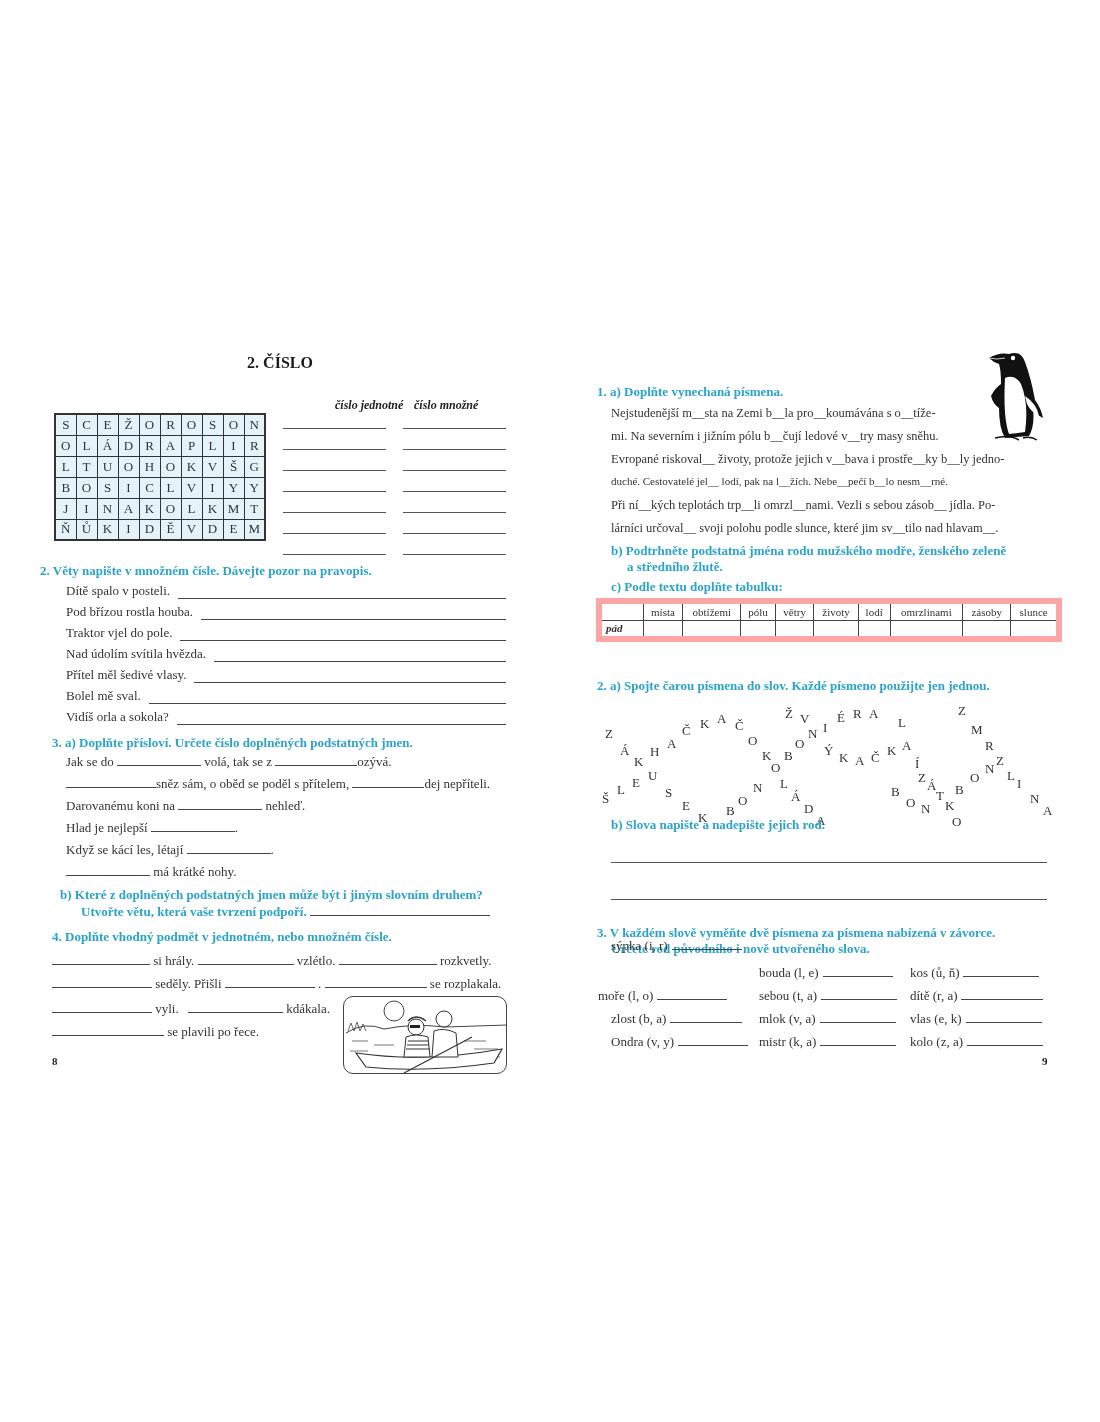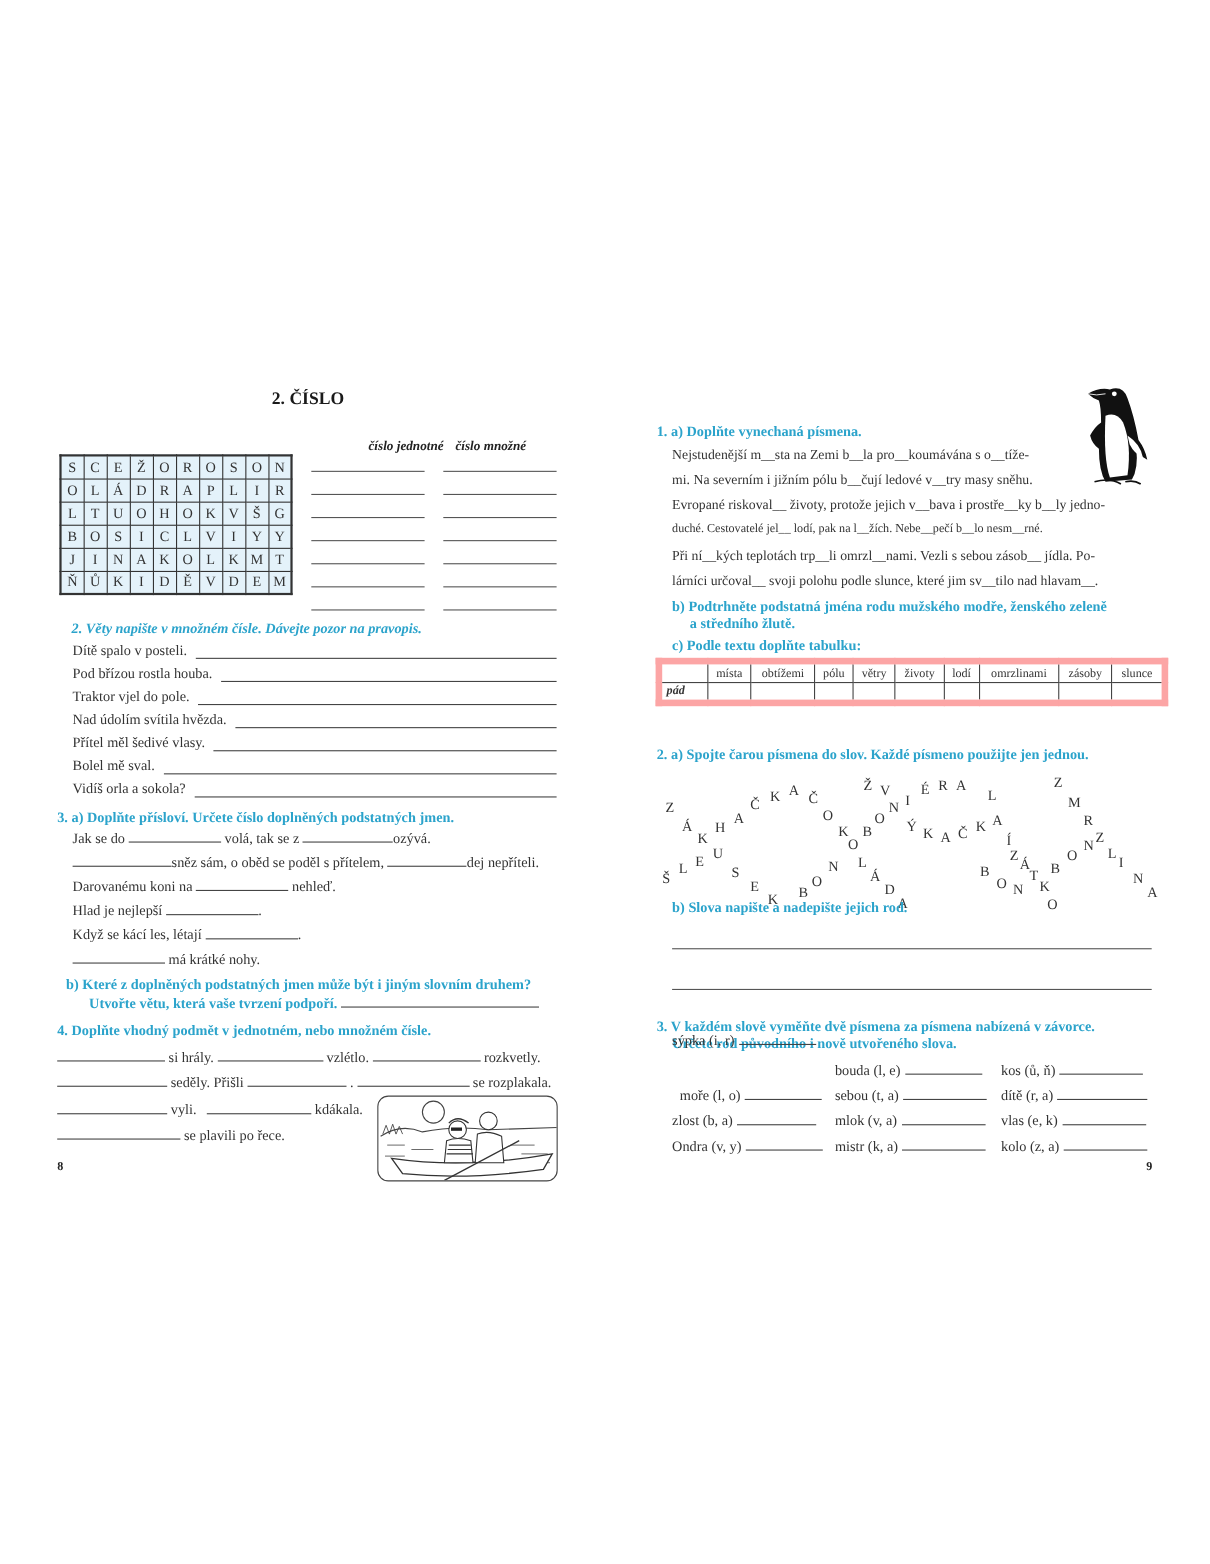--- a/index.html
+++ b/index.html
@@ -125,21 +125,21 @@
   <div id="answer-lines-right">
       <div class="line" style="top: 88px; left: 363px; width: 103px;"></div>
       <div class="line" style="top: 109px; left: 363px; width: 103px;"></div>
       <div class="line" style="top: 130px; left: 363px; width: 103px;"></div>
       <div class="line" style="top: 151px; left: 363px; width: 103px;"></div>
       <div class="line" style="top: 172px; left: 363px; width: 103px;"></div>
       <div class="line" style="top: 193px; left: 363px; width: 103px;"></div>
       <div class="line" style="top: 214px; left: 363px; width: 103px;"></div>
     </div>
 
-  <div class="abs task" style="top:223px;left:25px;font-style:italic;">2. Věty napište v množném čísle. Dávejte pozor na pravopis.</div>
+  <div class="abs task" style="top:223px;left:0;">2. Věty napište v množném čísle. Dávejte pozor na pravopis.</div>
   <div id="task2-rows">
       <div class="abs txt" style="top: 243px; left: 26px; width: 440px; display: flex; align-items: flex-end;">
         <span>Dítě spalo v posteli.</span>
         <span class="blank" style="flex: 1 1 0%; margin-left: 8px;"></span>
       </div>
       <div class="abs txt" style="top: 264px; left: 26px; width: 440px; display: flex; align-items: flex-end;">
         <span>Pod břízou rostla houba.</span>
         <span class="blank" style="flex: 1 1 0%; margin-left: 8px;"></span>
       </div>
       <div class="abs txt" style="top: 285px; left: 26px; width: 440px; display: flex; align-items: flex-end;">
@@ -375,21 +375,21 @@
   <div class="abs task" style="top:477px;left:21px;">b) Slova napište a nadepište jejich rod.</div>
   <div class="line" style="top:522px;left:21px;width:436px;"></div>
   <div class="line" style="top:559px;left:21px;width:436px;"></div>
 
   <div class="abs task" style="top:585px;left:7px;">3. V každém slově vyměňte dvě písmena za písmena nabízená v závorce.</div>
   <div class="abs task" style="top:601px;left:21px;">Určete rod původního i nově utvořeného slova.</div>
   <div id="swap-grid">
       <div class="abs txt" style="top: 598px; left: 21px;"><span>sýpka (i, r)</span><span class="blank" style="width: 70px; margin-left: 4px;"></span></div>
       <div class="abs txt" style="top: 625px; left: 169px;"><span>bouda (l, e)</span><span class="blank" style="width: 70px; margin-left: 4px;"></span></div>
       <div class="abs txt" style="top: 625px; left: 320px;"><span>kos (ů, ň)</span><span class="blank" style="width: 76px; margin-left: 4px;"></span></div>
-      <div class="abs txt" style="top: 648px; left: 28px;"><span>moře (l, o)</span><span class="blank" style="width: 70px; margin-left: 4px;"></span></div>
+      <div class="abs txt" style="top: 648px; left: 8px;"><span>moře (l, o)</span><span class="blank" style="width: 70px; margin-left: 4px;"></span></div>
       <div class="abs txt" style="top: 648px; left: 169px;"><span>sebou (t, a)</span><span class="blank" style="width: 76px; margin-left: 4px;"></span></div>
       <div class="abs txt" style="top: 648px; left: 320px;"><span>dítě (r, a)</span><span class="blank" style="width: 82px; margin-left: 4px;"></span></div>
       <div class="abs txt" style="top: 671px; left: 21px;"><span>zlost (b, a)</span><span class="blank" style="width: 72px; margin-left: 4px;"></span></div>
       <div class="abs txt" style="top: 671px; left: 169px;"><span>mlok (v, a)</span><span class="blank" style="width: 76px; margin-left: 4px;"></span></div>
       <div class="abs txt" style="top: 671px; left: 320px;"><span>vlas (e, k)</span><span class="blank" style="width: 76px; margin-left: 4px;"></span></div>
       <div class="abs txt" style="top: 694px; left: 21px;"><span>Ondra (v, y)</span><span class="blank" style="width: 70px; margin-left: 4px;"></span></div>
       <div class="abs txt" style="top: 694px; left: 169px;"><span>mistr (k, a)</span><span class="blank" style="width: 76px; margin-left: 4px;"></span></div>
       <div class="abs txt" style="top: 694px; left: 320px;"><span>kolo (z, a)</span><span class="blank" style="width: 76px; margin-left: 4px;"></span></div>
     </div>
 

